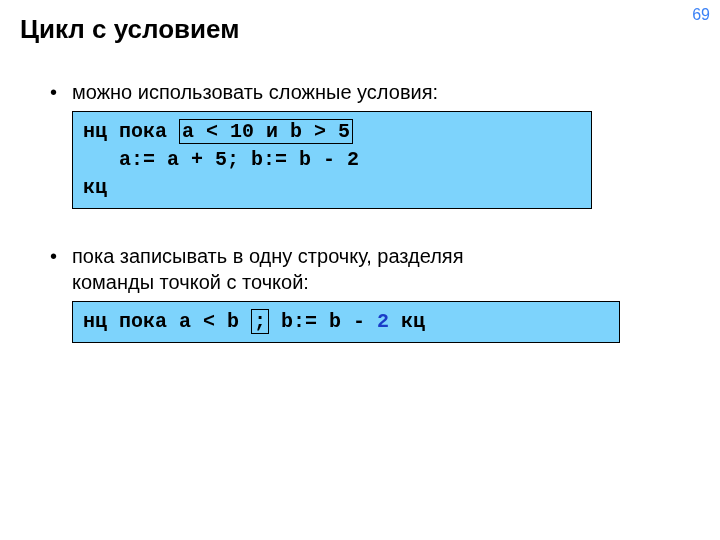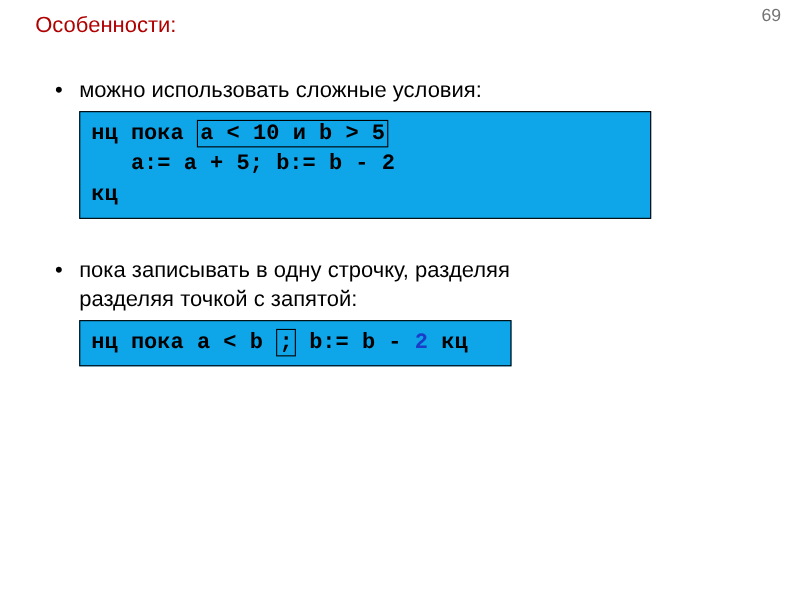--- a/index.html
+++ b/index.html
@@ -17,21 +17,21 @@
     width: 720px;
     height: 540px;
     box-sizing: border-box;
     padding: 12px 20px 0 20px;
   }
   .page-number {
     position: absolute;
     top: 6px;
     right: 10px;
     font-size: 16px;
-    color: #737373;
+    color: #3b82f6;
   }
   .title {
     font-size: 26px;
     font-weight: bold;
     color: #000;
     margin: 2px 0 12px 0;
   }
   .subtitle {
     color: #b00000;
     font-size: 20px;
@@ -56,21 +56,21 @@
     left: 0;
     top: 0;
     color: #000;
     font-size: 20px;
   }
   .codebox-wrap {
     margin: 6px 0 12px 52px;
     position: relative;
   }
   .codebox {
-    background: #0ea5e9;
+    background: #7dd3fc;
     border: 1.5px solid #000;
     padding: 6px 10px 6px 10px;
     font-family: "Courier New", monospace;
     font-size: 20px;
     font-weight: bold;
     line-height: 1.4;
     position: relative;
     white-space: pre;
   }
   .shadow {
@@ -89,45 +89,45 @@
   }
   .blue { color: #1a3cc7; }
 </style>
 </head>
 <body>
 
 <div class="page">
 
   <div class="page-number">69</div>
 
+  <div class="title">Цикл с условием</div>
 
-  <div class="subtitle">Особенности:</div>
 
   <ul class="bullets">
 
     <li>
       <span>можно использовать сложные условия:</span>
     </li>
 
   </ul>
 
   <div class="codebox-wrap" style="width:520px;">
     <div class="shadow"></div>
     <div class="codebox"><span>нц пока </span><span class="code-hl">a &lt; 10 и b &gt; 5</span>
 <span>   a:= a + 5; b:= b - 2</span>
 <span>кц</span></div>
   </div>
 
   <ul class="bullets">
 
     <li>
       <span>пока записывать в одну строчку, разделяя</span><br>
-      <span>разделяя точкой с запятой:</span>
+      <span>команды точкой с точкой:</span>
     </li>
 
   </ul>
 
-  <div class="codebox-wrap" style="width:393px;">
+  <div class="codebox-wrap" style="width:548px;">
     <div class="shadow"></div>
     <div class="codebox"><span>нц пока a &lt; b </span><span class="code-hl">;</span><span> b:= b - </span><span class="blue">2</span><span> кц</span></div>
   </div>
 
 </div>
 
 </body></html>

